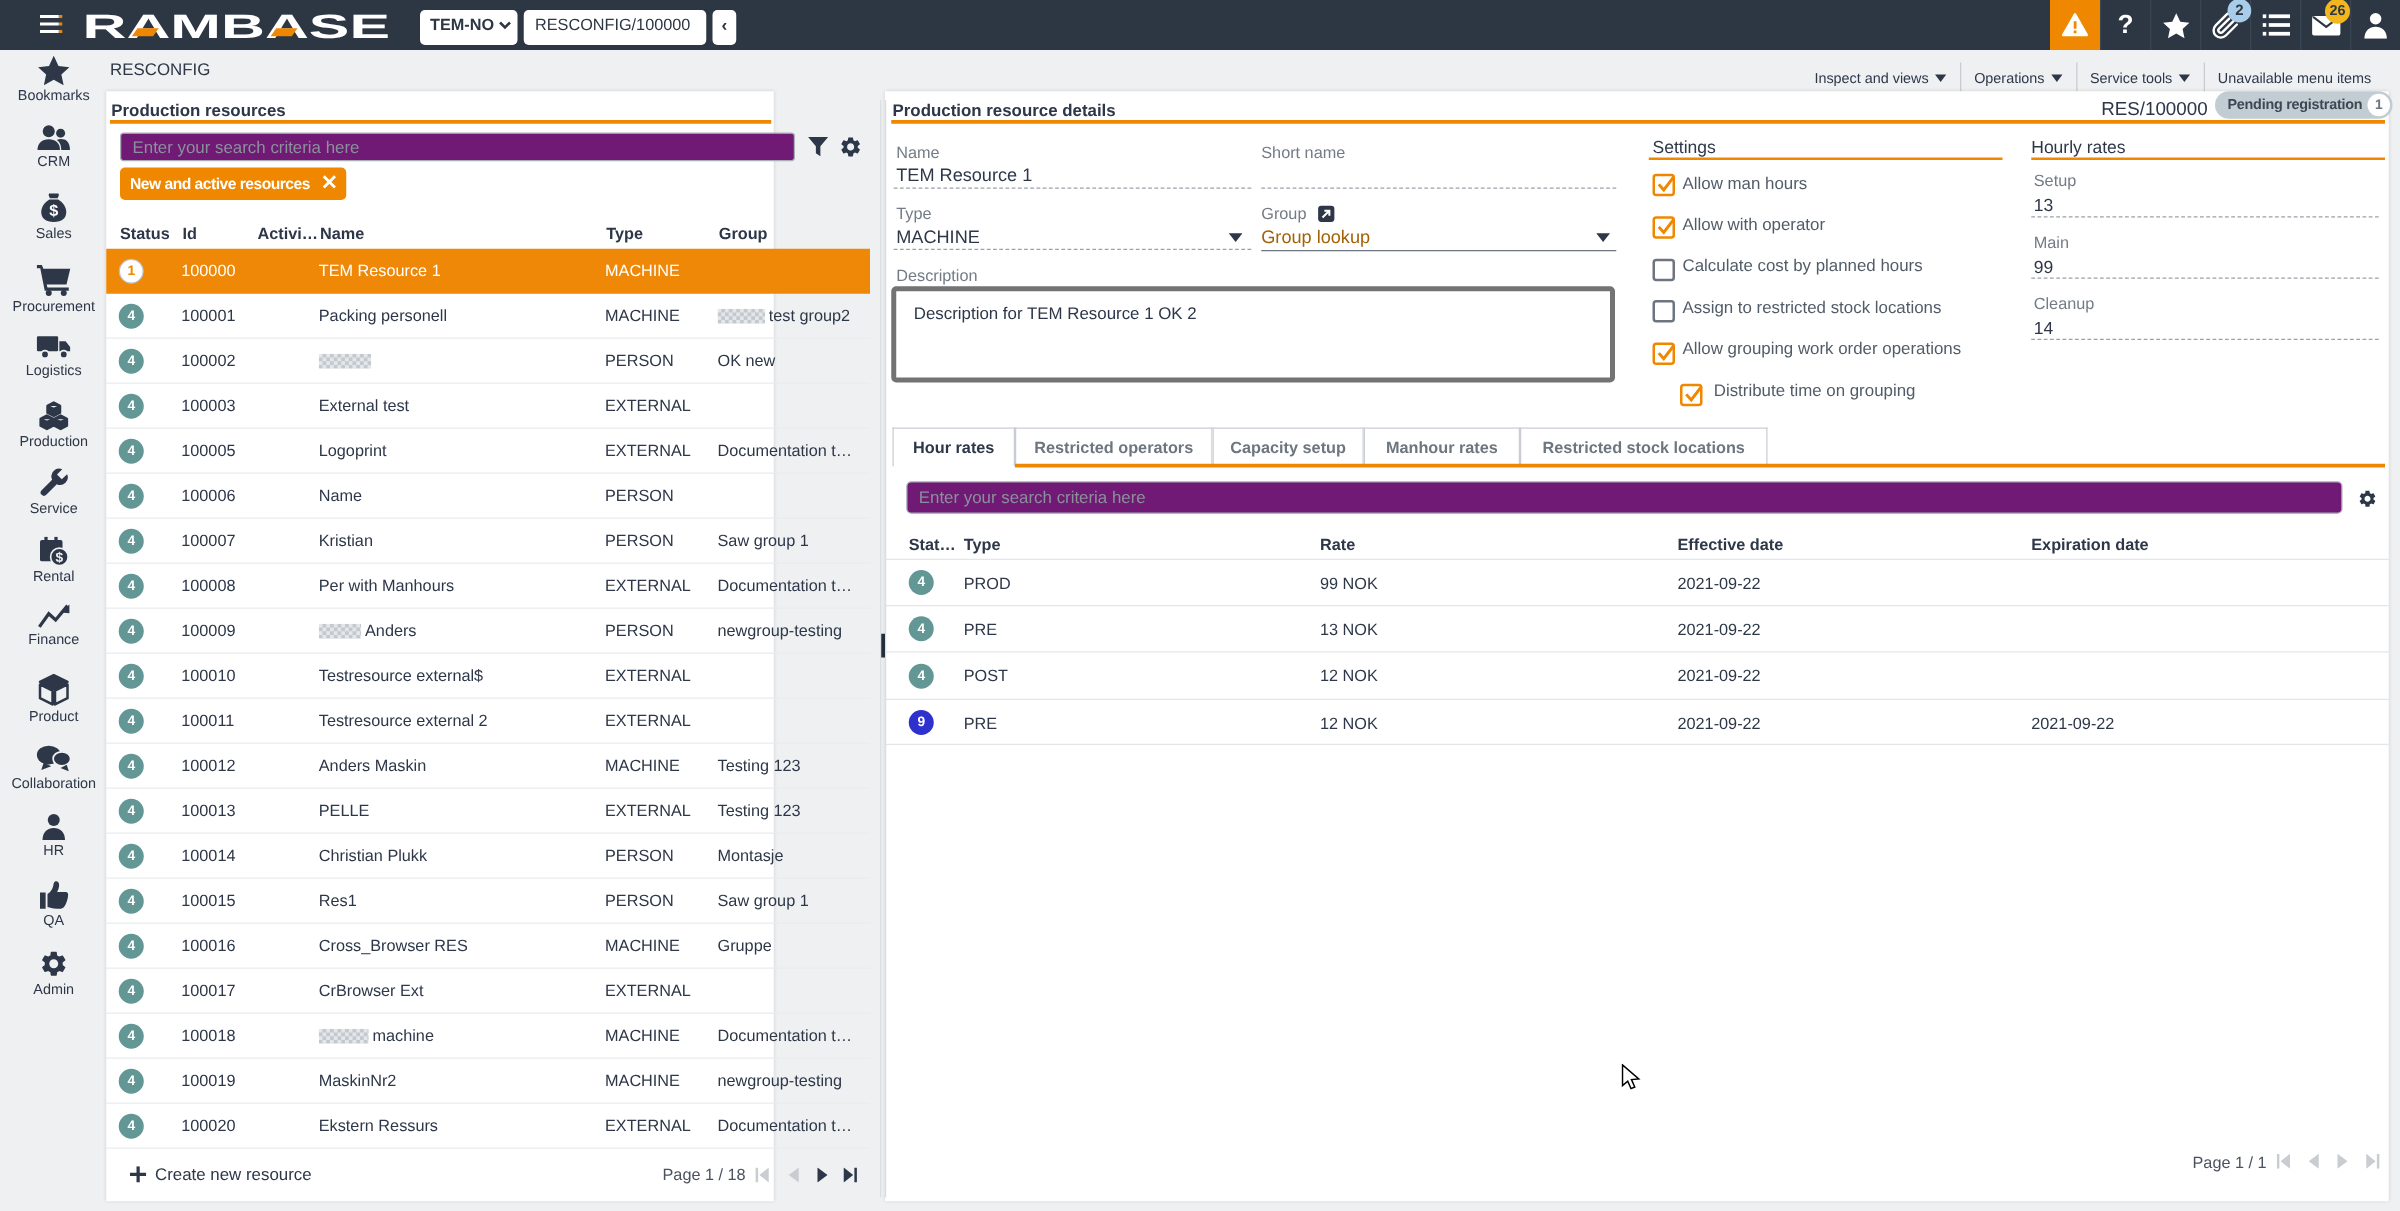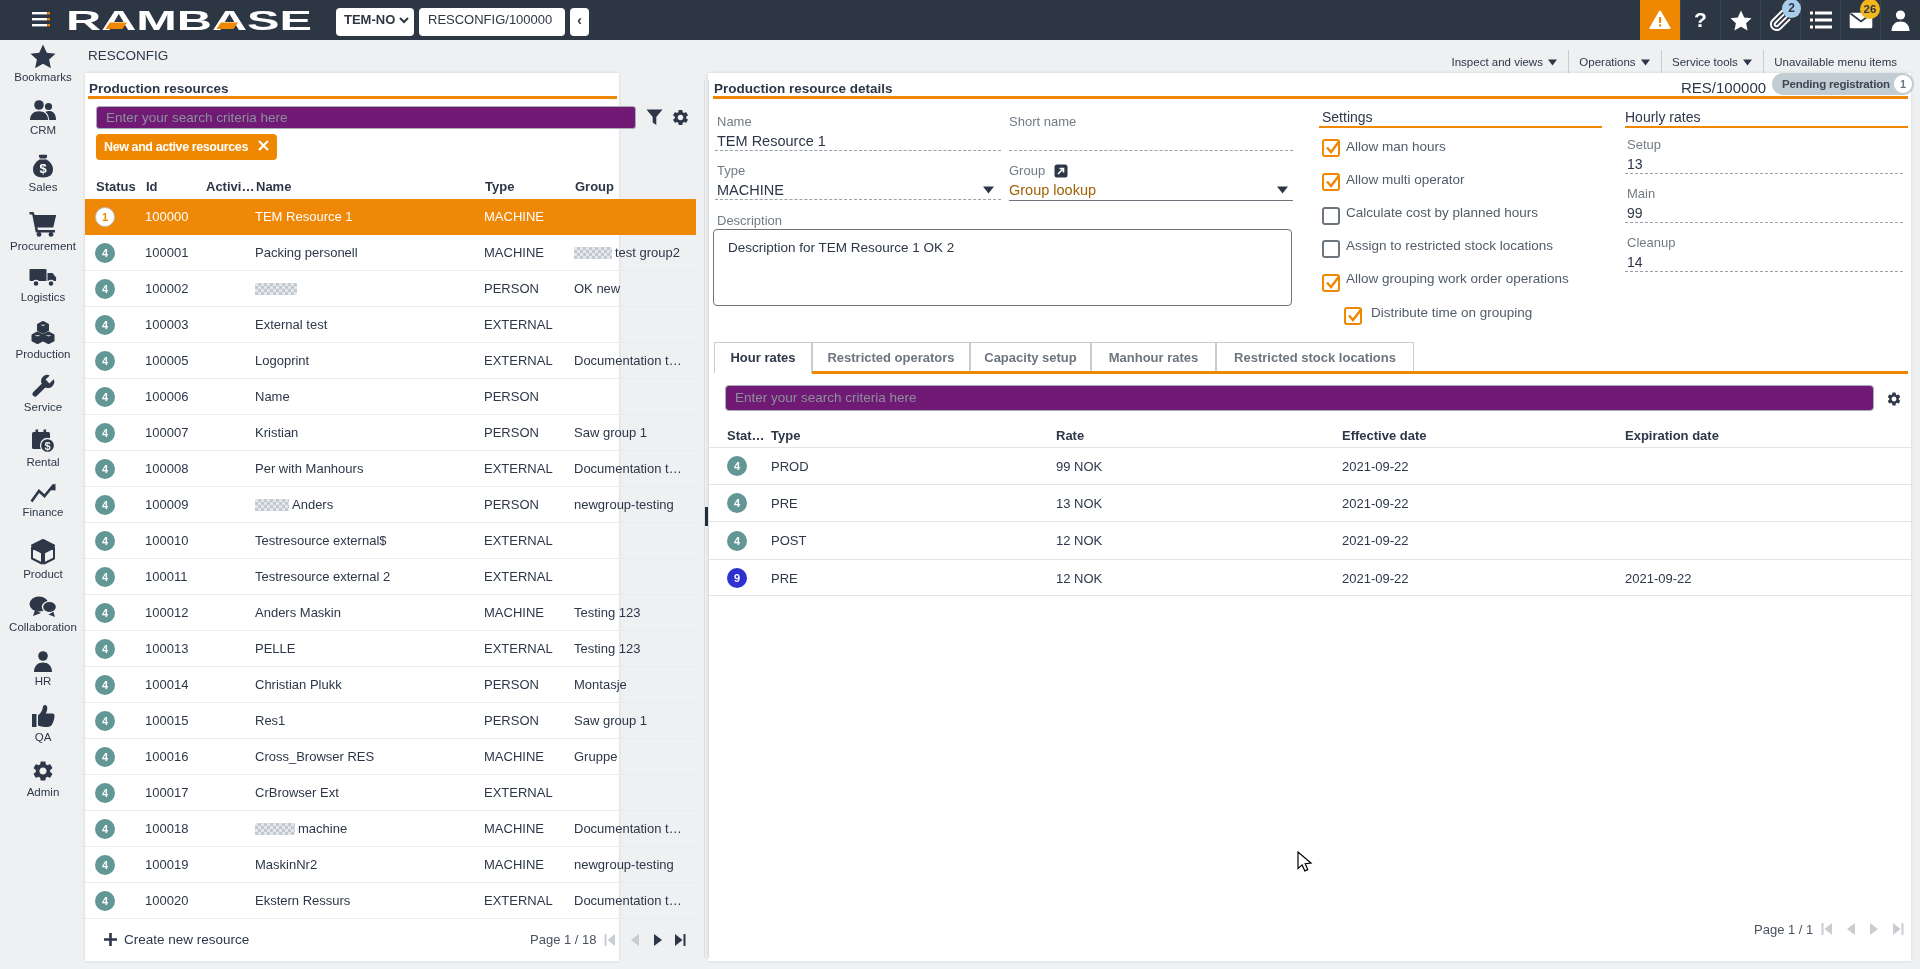--- a/index.html
+++ b/index.html
@@ -440,38 +440,38 @@
         <rect x="0.5" y="0.5" width="13" height="13" rx="2.5" fill="#2d3748"></rect>
         <path d="M4 10l5-5M5.5 4.5H9.5V8.5" stroke="#fff" stroke-width="1.6" fill="none"></path>
       </svg>
   </div>
   <div class="abs" style="left:301px;top:109px;font-size:14.5px;color:#a16207">Group lookup</div>
   <svg class="abs" style="left:569px;top:113px" width="11" height="8" viewBox="0 0 11 8">
       <path d="M0 0.5h11L5.5 7.5z" fill="#2d3748"></path>
     </svg>
   <div class="abs" style="left:301px;top:127px;width:284px;border-bottom:1px solid #6d757f"></div>
   <div class="gray-lbl" style="left:9px;top:140px">Description</div>
-  <div class="abs" style="left:5px;top:156px;width:579px;height:77px;border:1px solid #737373;border-radius:4px">
+  <div class="abs" style="left:5px;top:156px;width:579px;height:77px;border:4px solid #737373;border-radius:4px">
     <div style="position:absolute;left:14px;top:10px;font-size:13.5px;color:#2d3748">Description for TEM Resource 1 OK 2</div>
   </div>
 
   <div class="abs b" style="left:614px;top:36px;font-size:14px">Settings</div>
   <div class="orange-line" style="left:611px;top:53px;width:283px"></div>
   <div class="chk on" style="left:614px;top:66px">
       <svg width="17" height="17" viewBox="0 0 17 17" style="position:absolute;left:0px;top:-2px">
         <path d="M3 8.5l4 4.5L15 2.5" stroke="#ef8800" stroke-width="2.4" fill="none"></path>
       </svg>
     </div>
   <div class="abs" style="left:638px;top:66px;font-size:13.5px;color:#525c68">Allow man hours</div>
   <div class="chk on" style="left:614px;top:100px">
       <svg width="17" height="17" viewBox="0 0 17 17" style="position:absolute;left:0px;top:-2px">
         <path d="M3 8.5l4 4.5L15 2.5" stroke="#ef8800" stroke-width="2.4" fill="none"></path>
       </svg>
     </div>
-  <div class="abs" style="left:638px;top:99px;font-size:13.5px;color:#525c68">Allow multi operator</div>
+  <div class="abs" style="left:638px;top:99px;font-size:13.5px;color:#525c68">Allow with operator</div>
   <div class="chk" style="left:614px;top:134px"></div>
   <div class="abs" style="left:638px;top:132px;font-size:13.5px;color:#525c68">Calculate cost by planned hours</div>
   <div class="chk" style="left:614px;top:167px"></div>
   <div class="abs" style="left:638px;top:165px;font-size:13.5px;color:#525c68">Assign to restricted stock locations</div>
   <div class="chk on" style="left:614px;top:201px">
       <svg width="17" height="17" viewBox="0 0 17 17" style="position:absolute;left:0px;top:-2px">
         <path d="M3 8.5l4 4.5L15 2.5" stroke="#ef8800" stroke-width="2.4" fill="none"></path>
       </svg>
     </div>
   <div class="abs" style="left:638px;top:198px;font-size:13.5px;color:#525c68">Allow grouping work order operations</div>

